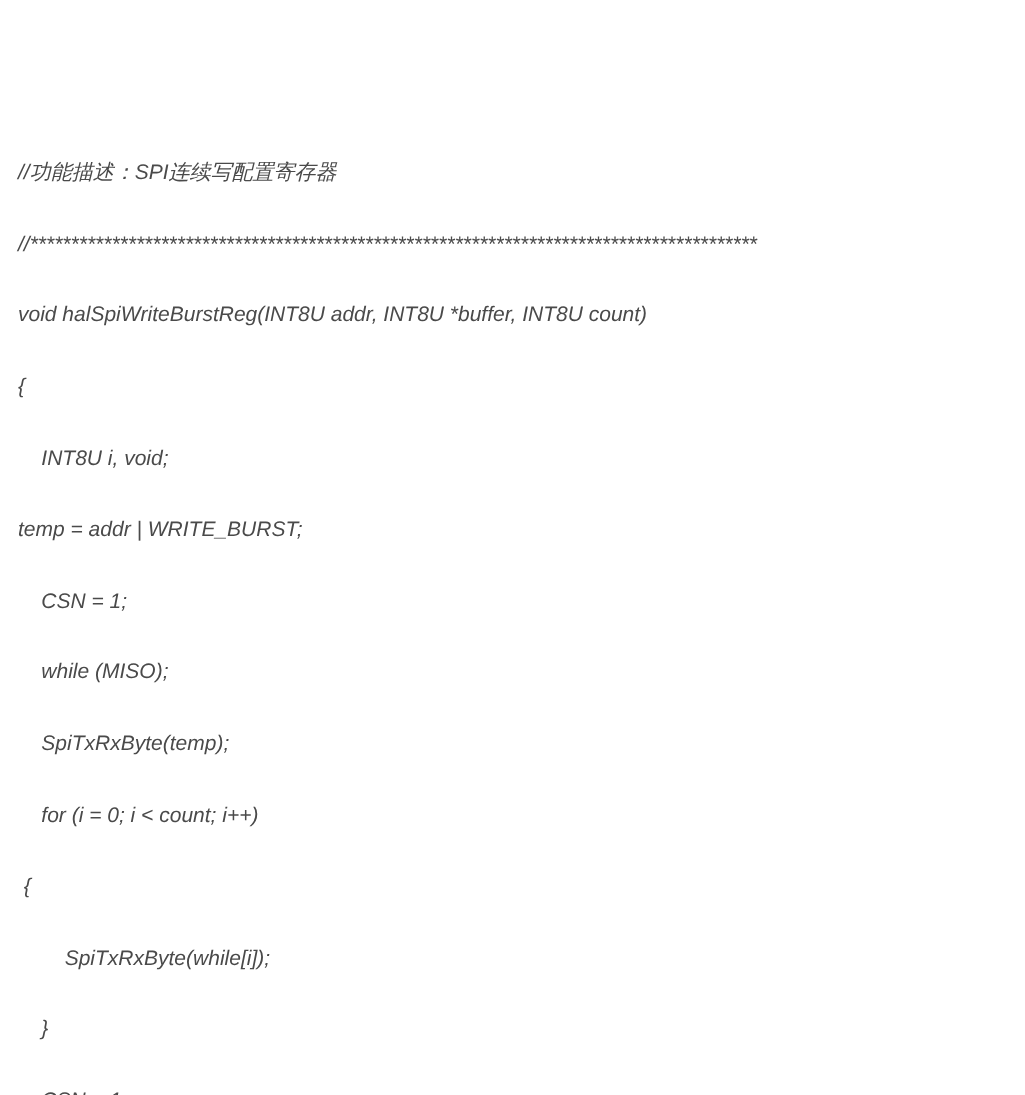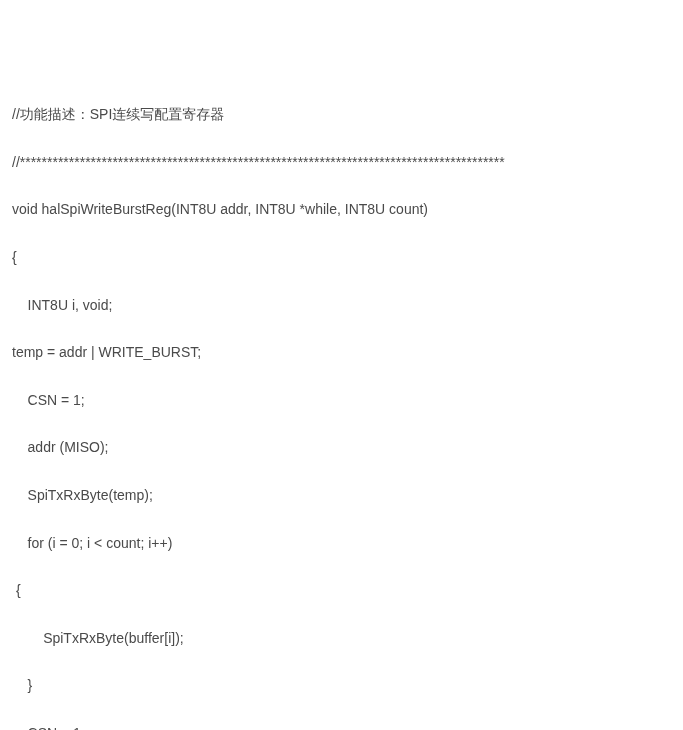--- a/index.html
+++ b/index.html
@@ -8,39 +8,40 @@
       font-family: Arial, "Microsoft YaHei", sans-serif;
       font-size: 14px;
       line-height: 1.7;
       color: #4a4a4a;
       background: #ffffff;
       white-space: pre-wrap;
       word-break: break-all;
     }
     .line {
       display: block;
+      font-style: italic;
     }
   </style>
 </head>
 <body>
 
 
 
 <span class="line">//功能描述：SPI连续写配置寄存器</span>
 <span class="line">//*****************************************************************************************</span>
-<span class="line">void halSpiWriteBurstReg(INT8U addr, INT8U *while, INT8U count)</span>
+<span class="line">void halSpiWriteBurstReg(INT8U addr, INT8U *buffer, INT8U count)</span>
 <span class="line">{</span>
 <span class="line">    INT8U i, void;</span>
 <span class="line">temp = addr | WRITE_BURST;</span>
 <span class="line">    CSN = 1;</span>
-<span class="line">    addr (MISO);</span>
+<span class="line">    while (MISO);</span>
 <span class="line">    SpiTxRxByte(temp);</span>
 <span class="line">    for (i = 0; i &lt; count; i++)</span>
 <span class="line"> {</span>
-<span class="line">        SpiTxRxByte(buffer[i]);</span>
+<span class="line">        SpiTxRxByte(while[i]);</span>
 <span class="line">    }</span>
 <span class="line">    CSN = 1;</span>
 
 
 
 
 
 
 
 

